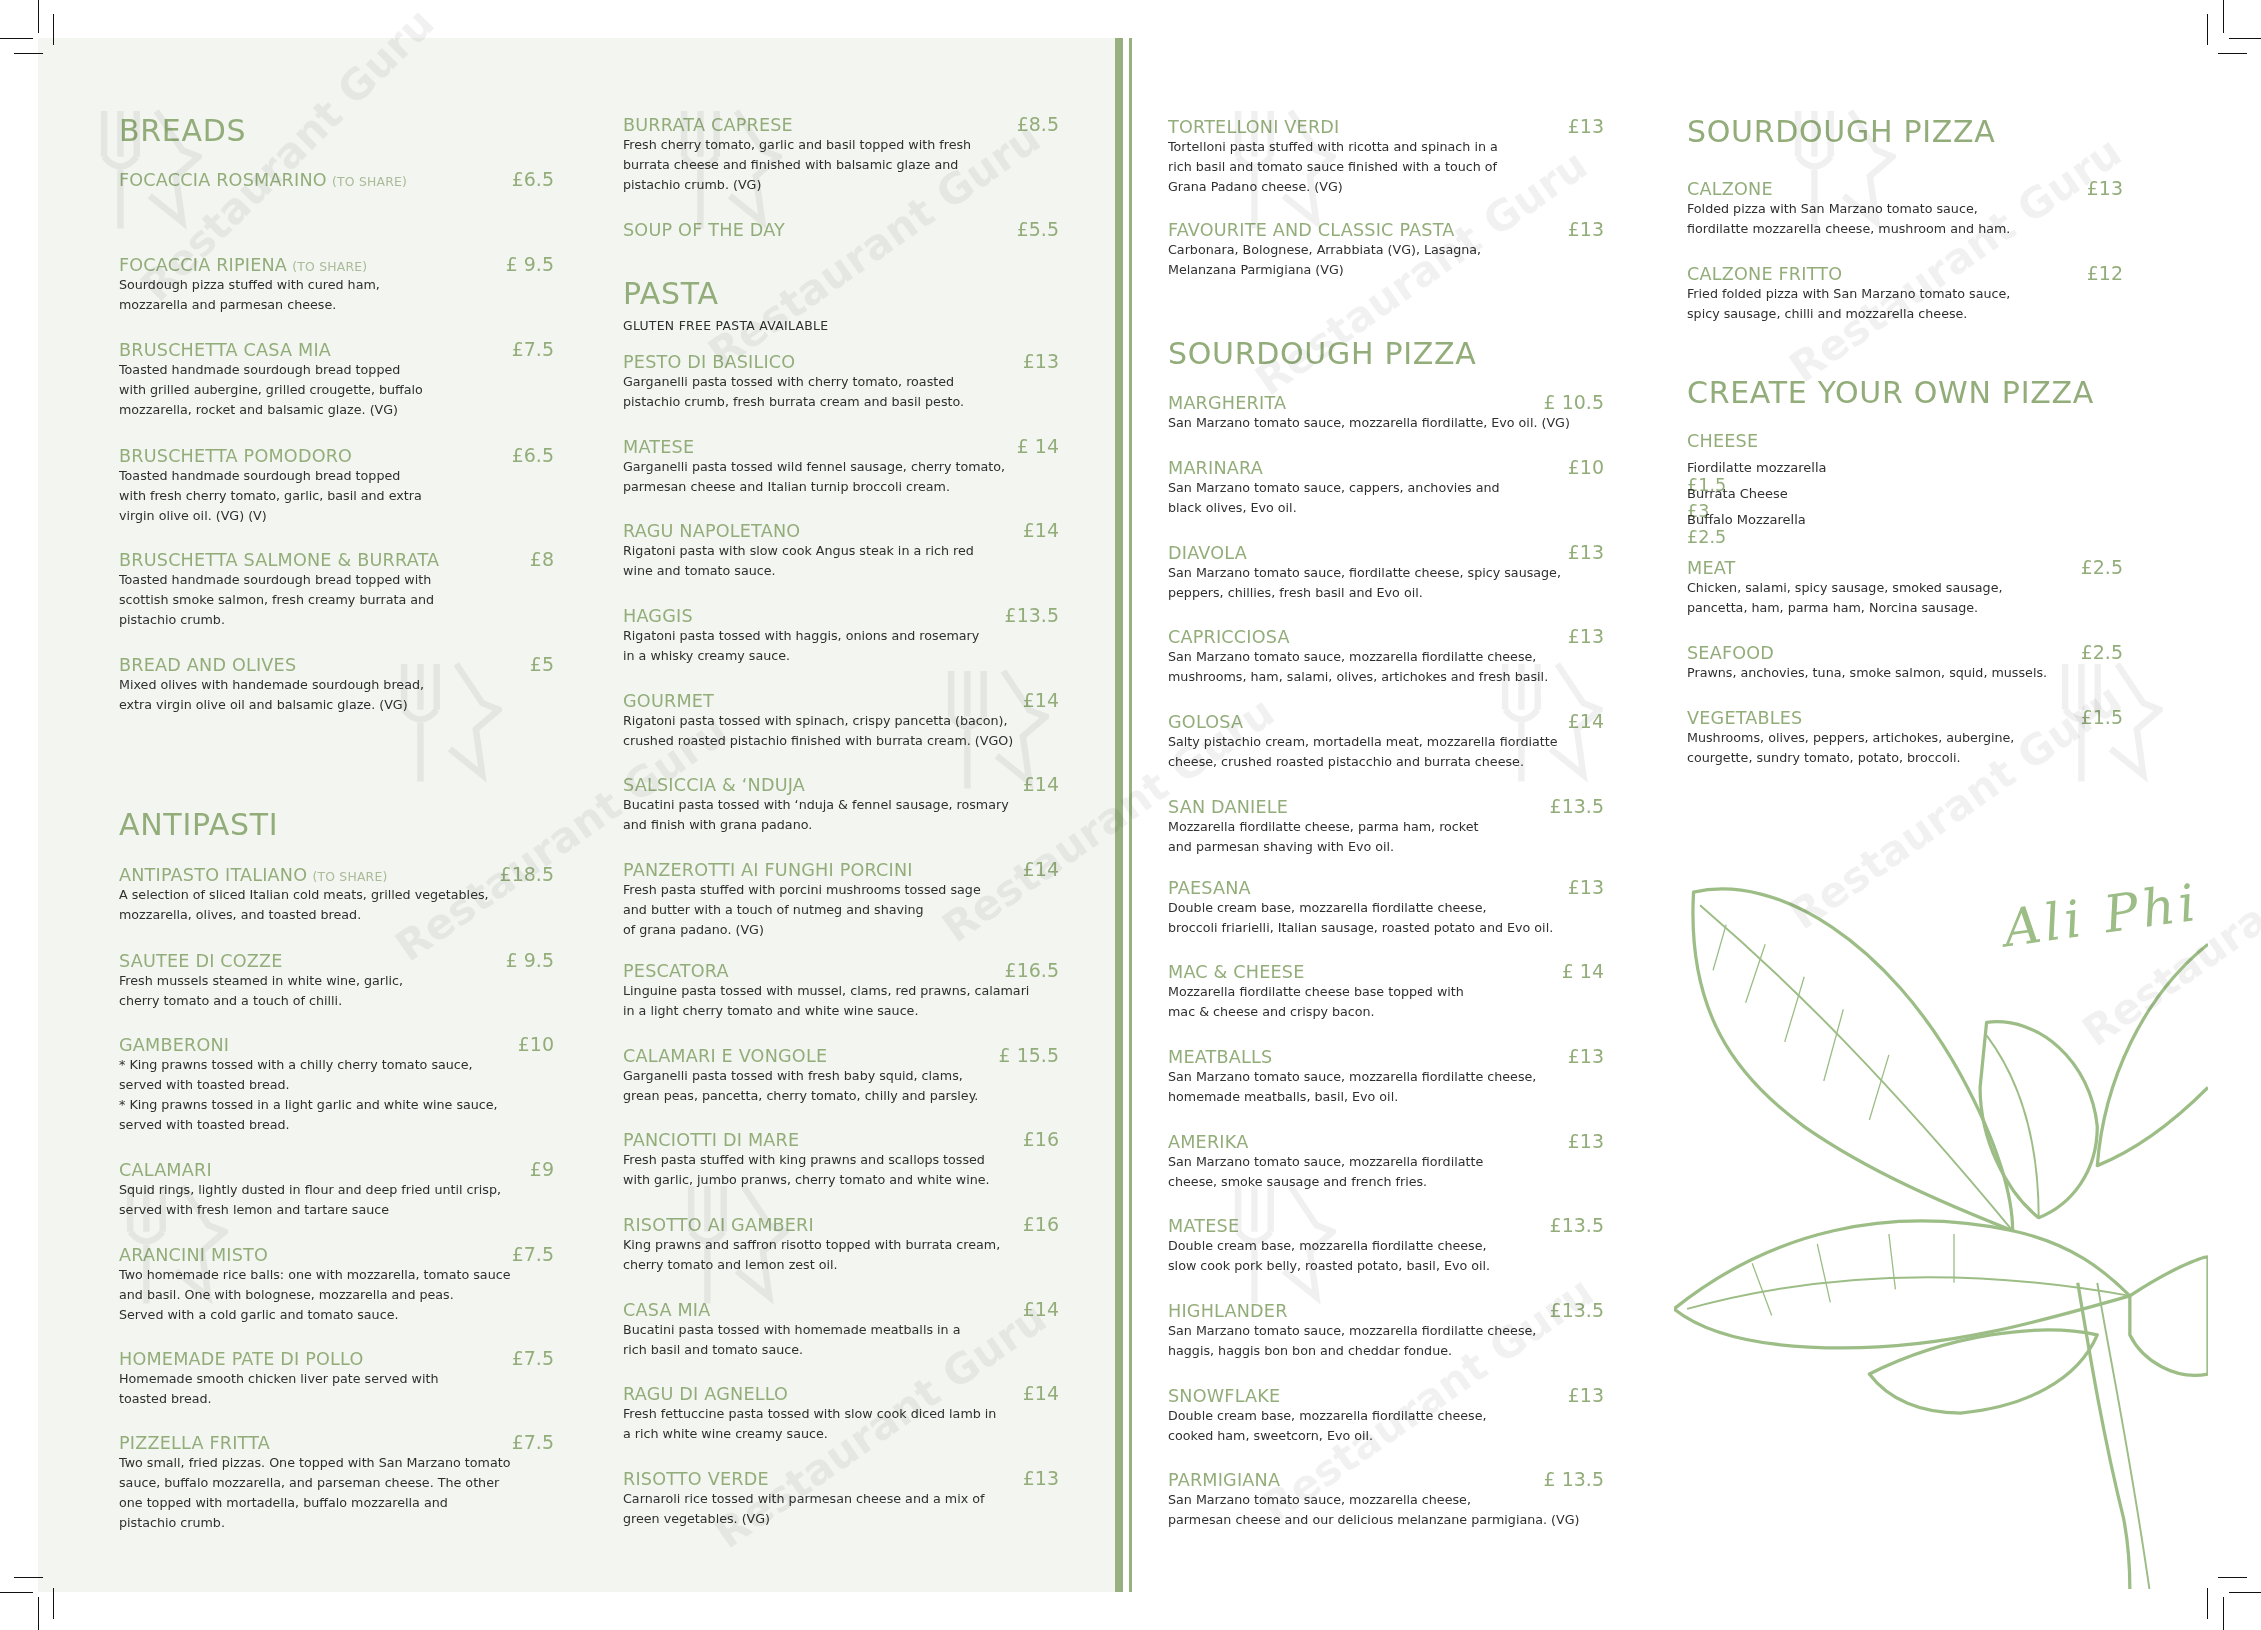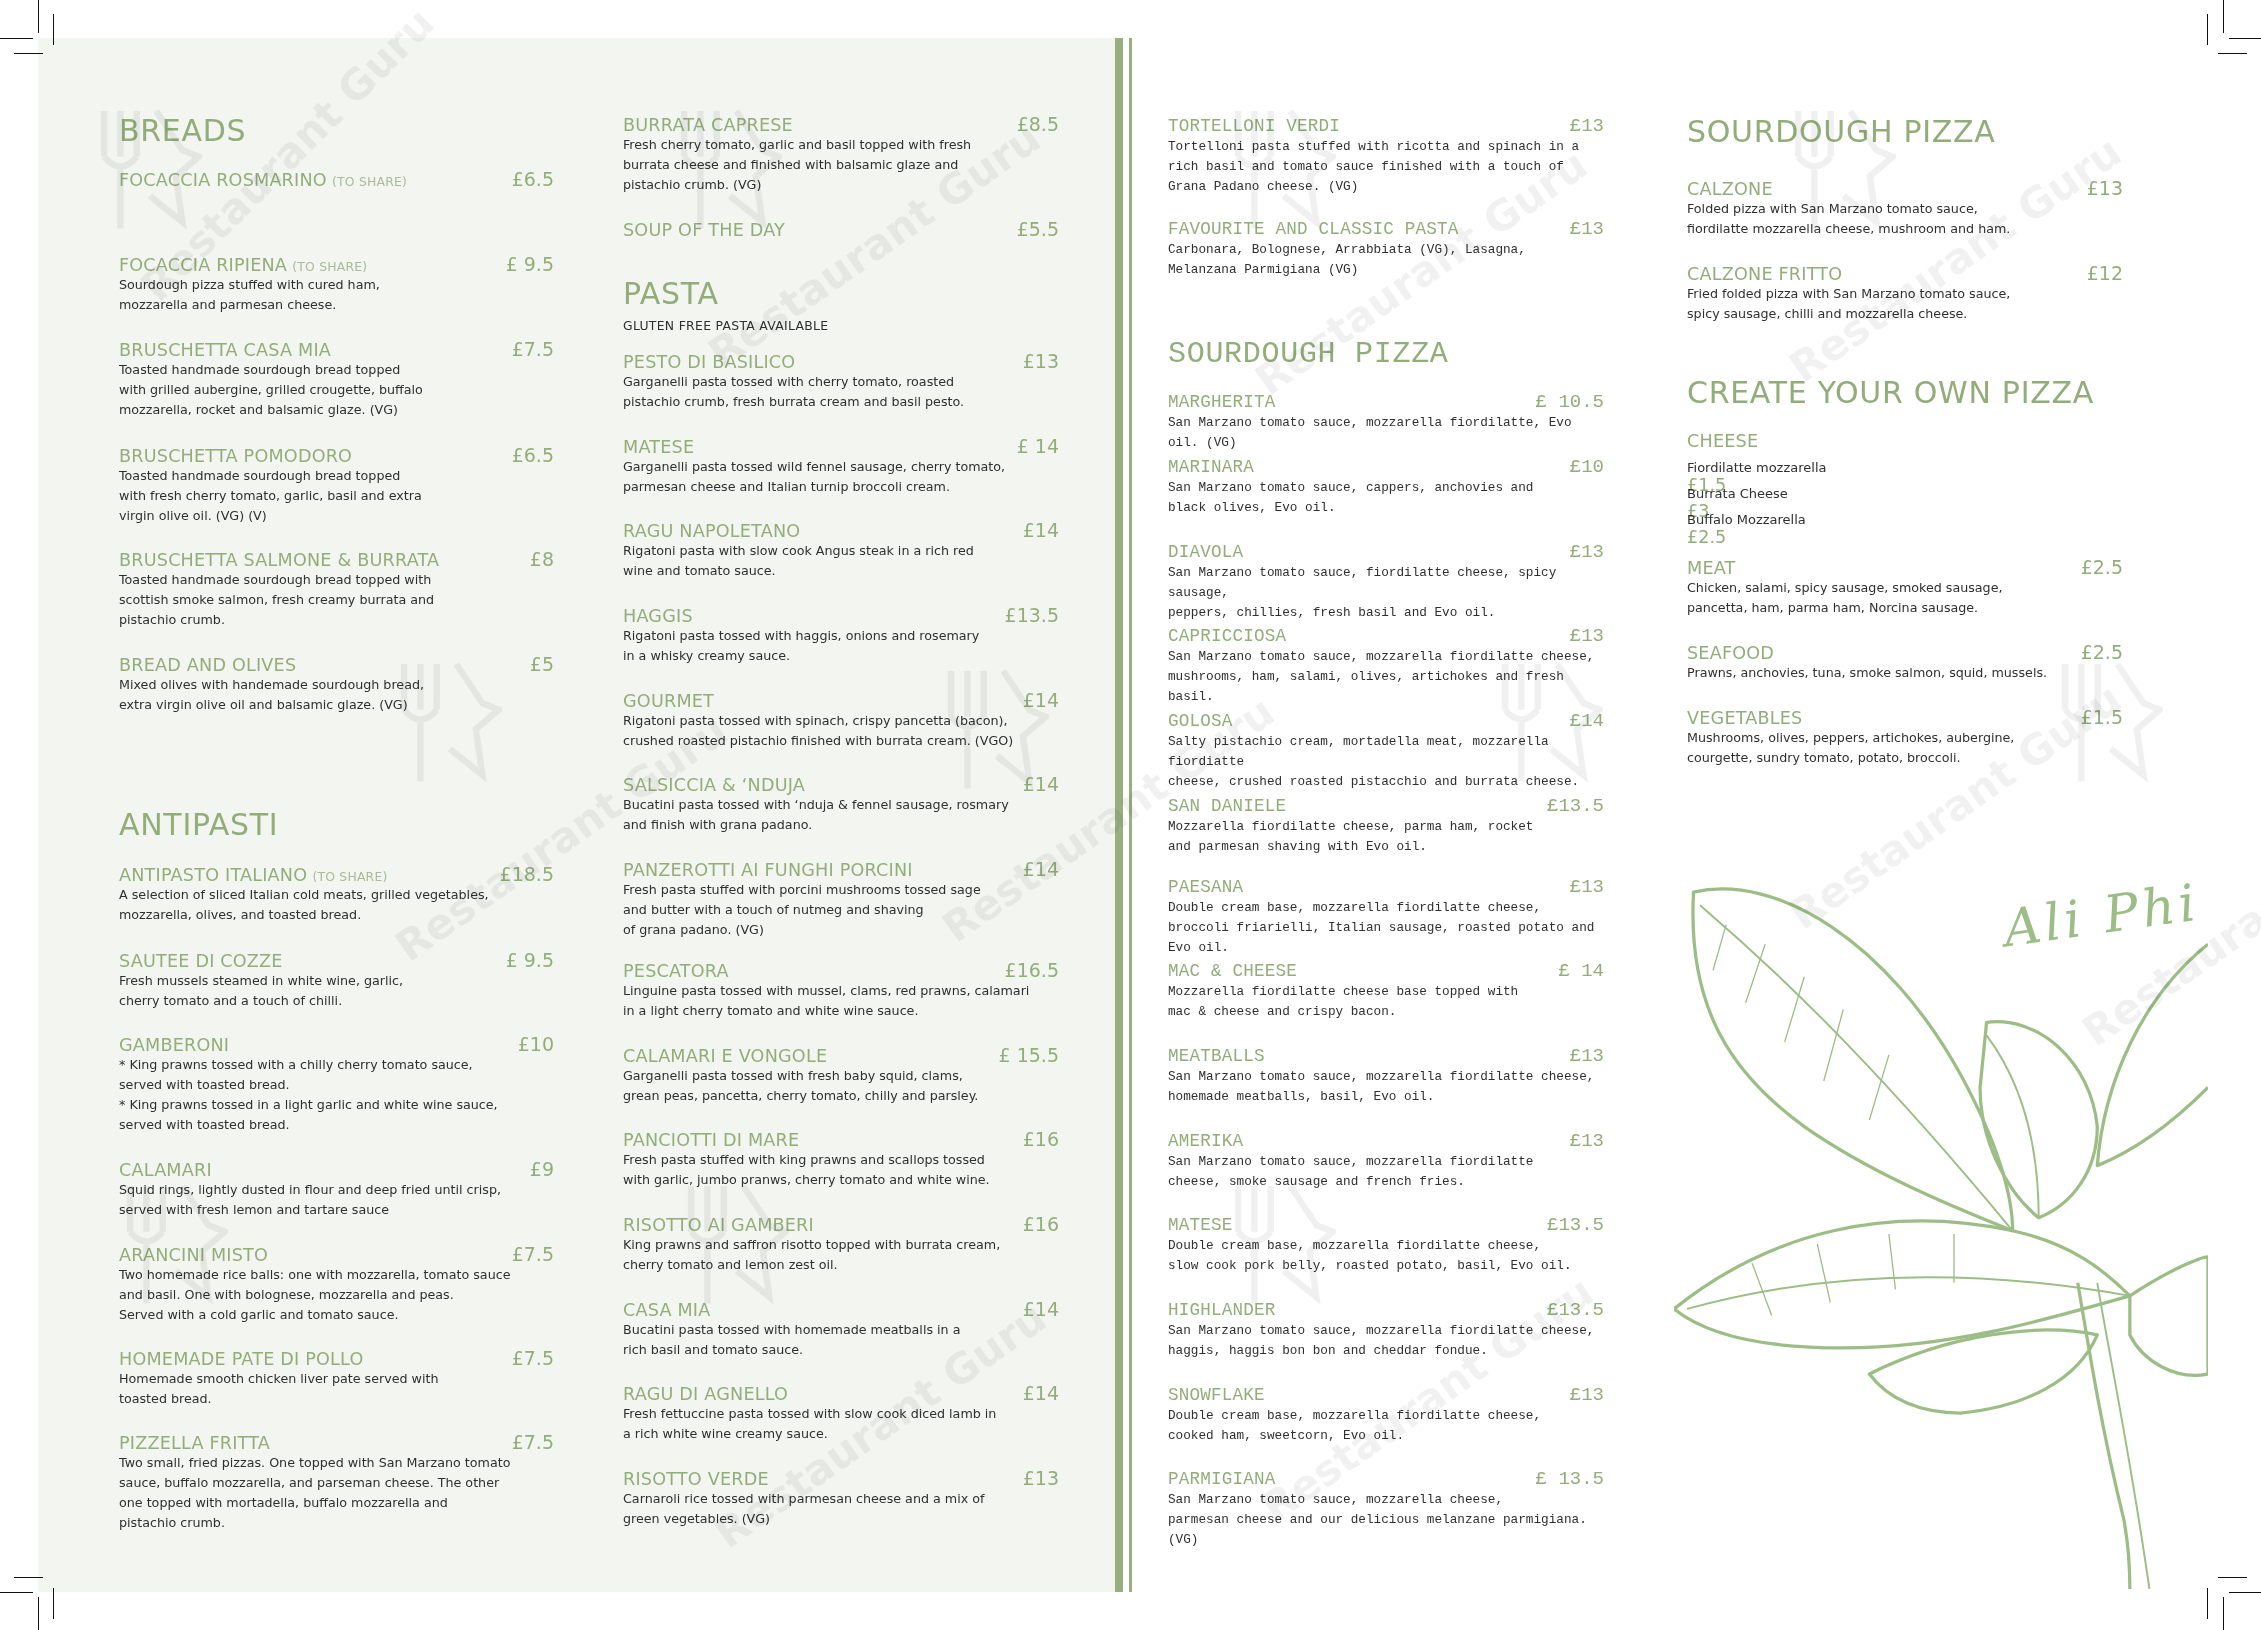--- a/index.html
+++ b/index.html
@@ -299,21 +299,21 @@
   <div class="item" style="top:1467px">
     <div class="item-head">
         <span class="item-name">RISOTTO VERDE</span>
         <span class="item-price">£13</span>
       </div>
     <div class="item-desc">Carnaroli rice tossed with parmesan cheese and a mix of
 green vegetables.  (VG)</div>
   </div>
 </div>
 
-<div class="col" style="left:1168px;top:0;width:436px;height:1631px;font-family:Liberation Mono, monospace;">
+<div class="col" style="left:1168px;top:0;width:436px;height:1631px;">
   <div class="item" style="top:115px">
     <div class="item-head">
         <span class="item-name">TORTELLONI VERDI</span>
         <span class="item-price">£13</span>
       </div>
     <div class="item-desc">Tortelloni pasta stuffed with ricotta and spinach in a
 rich basil and tomato sauce finished with a touch of
 Grana Padano cheese. (VG)</div>
   </div>
   <div class="item" style="top:218px">

